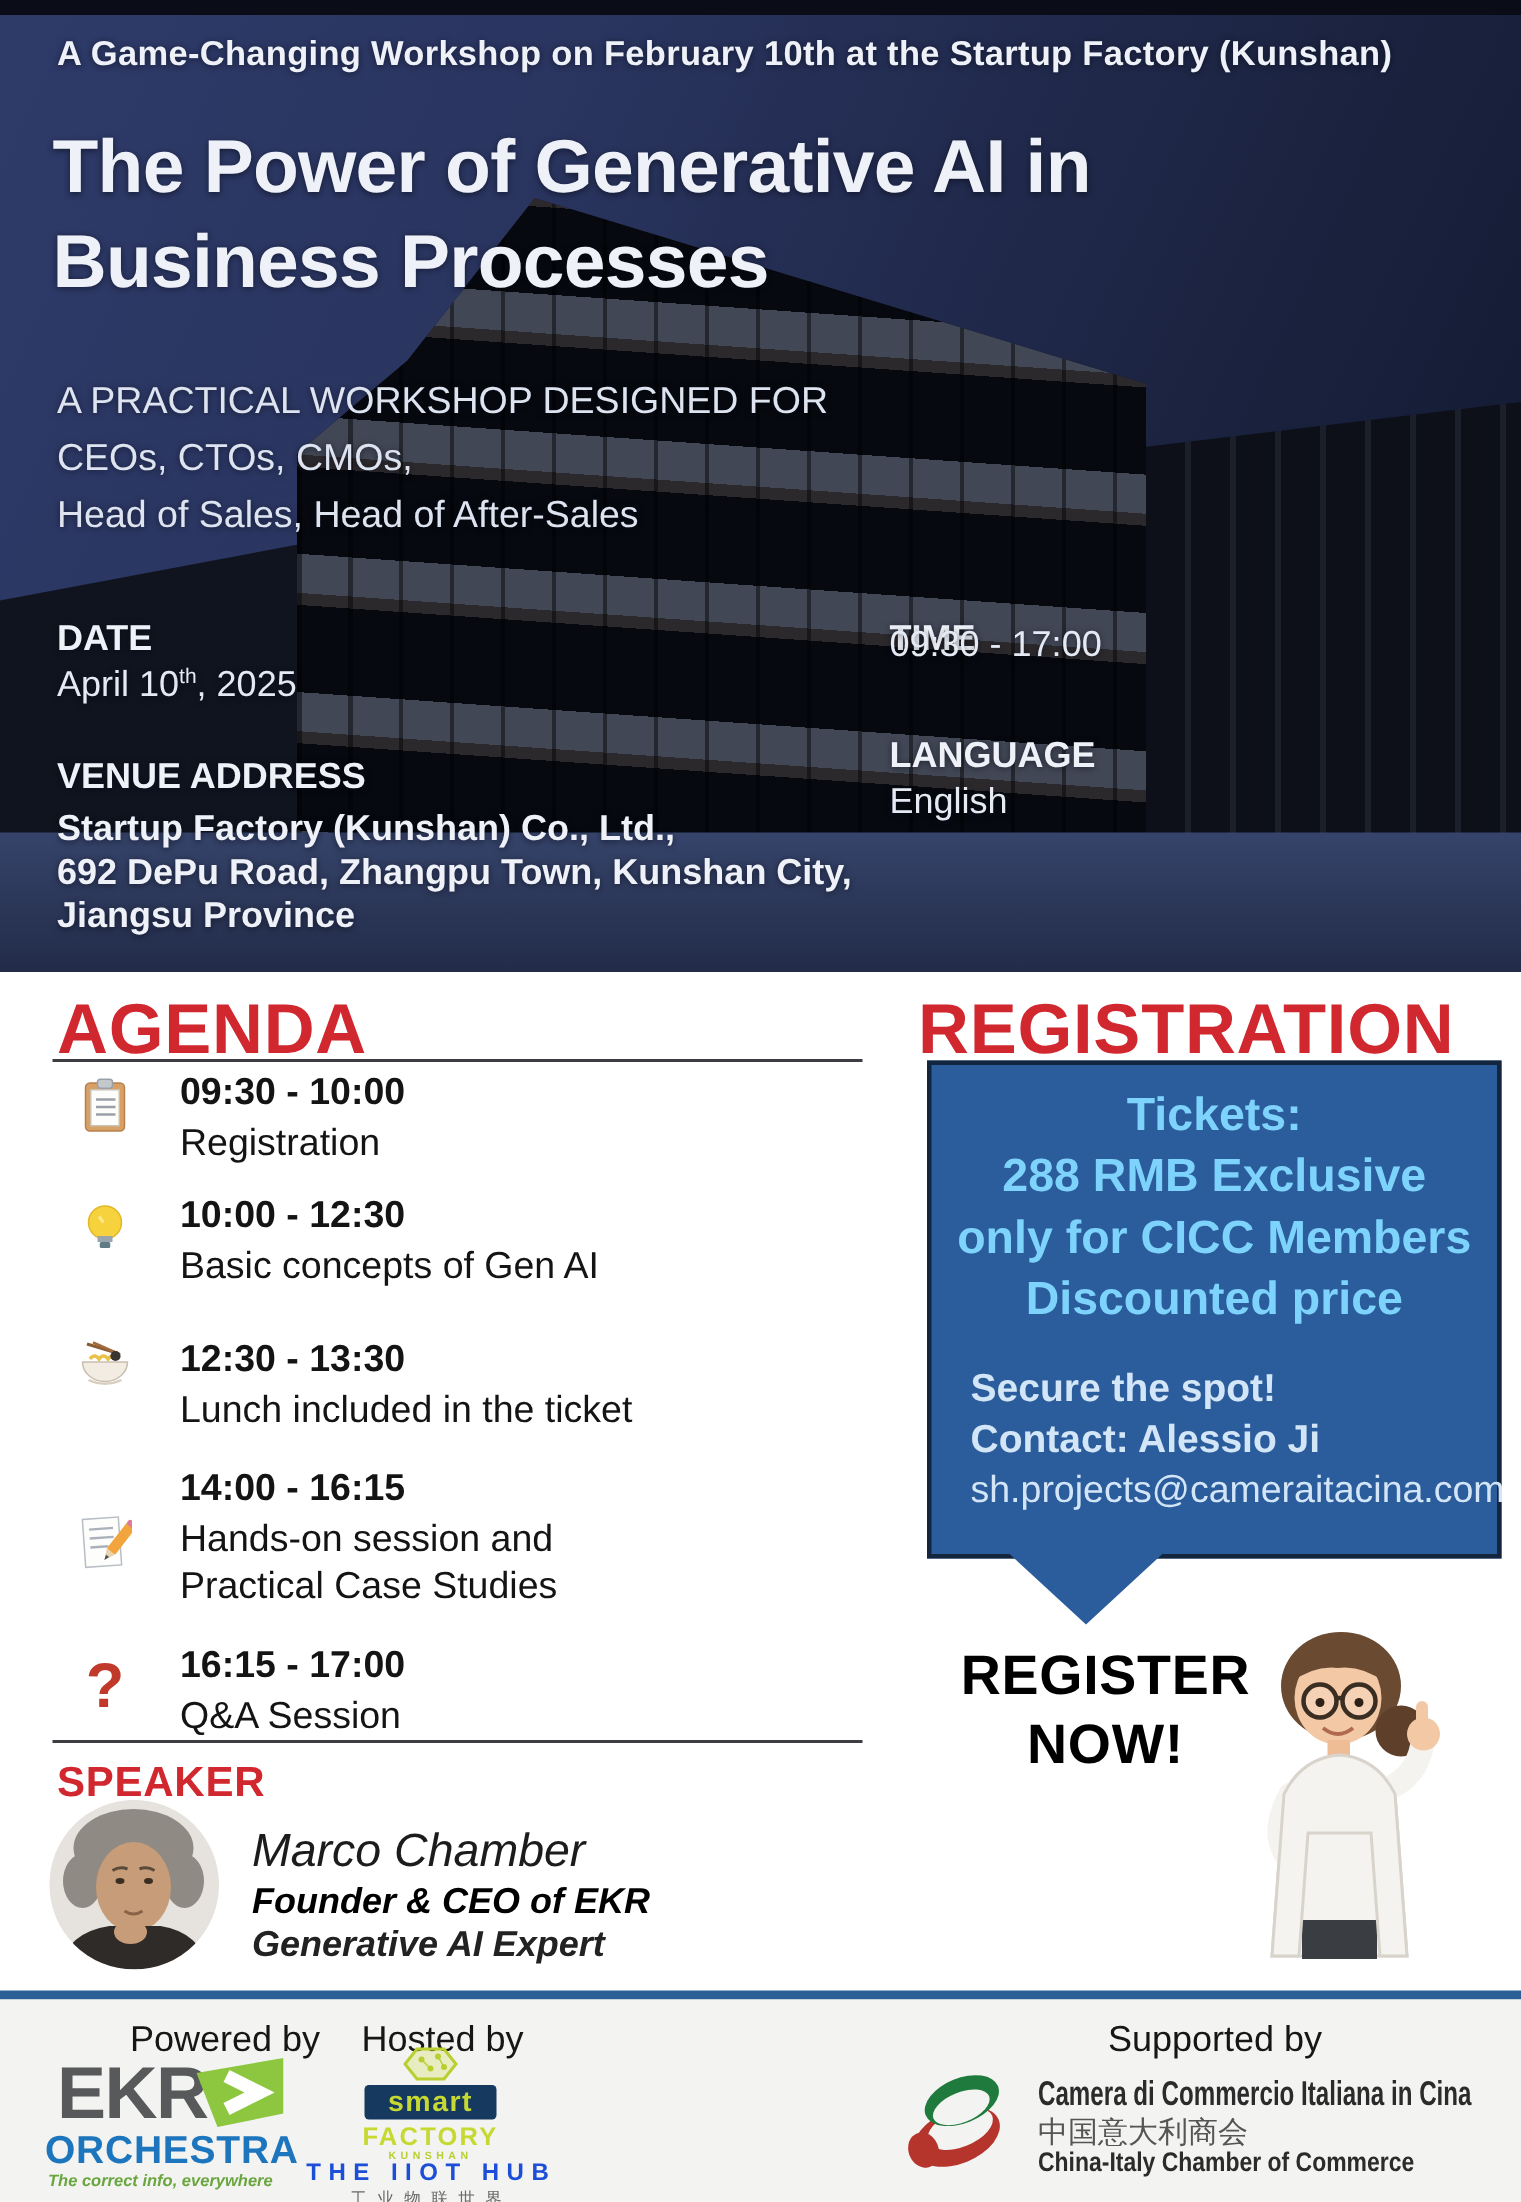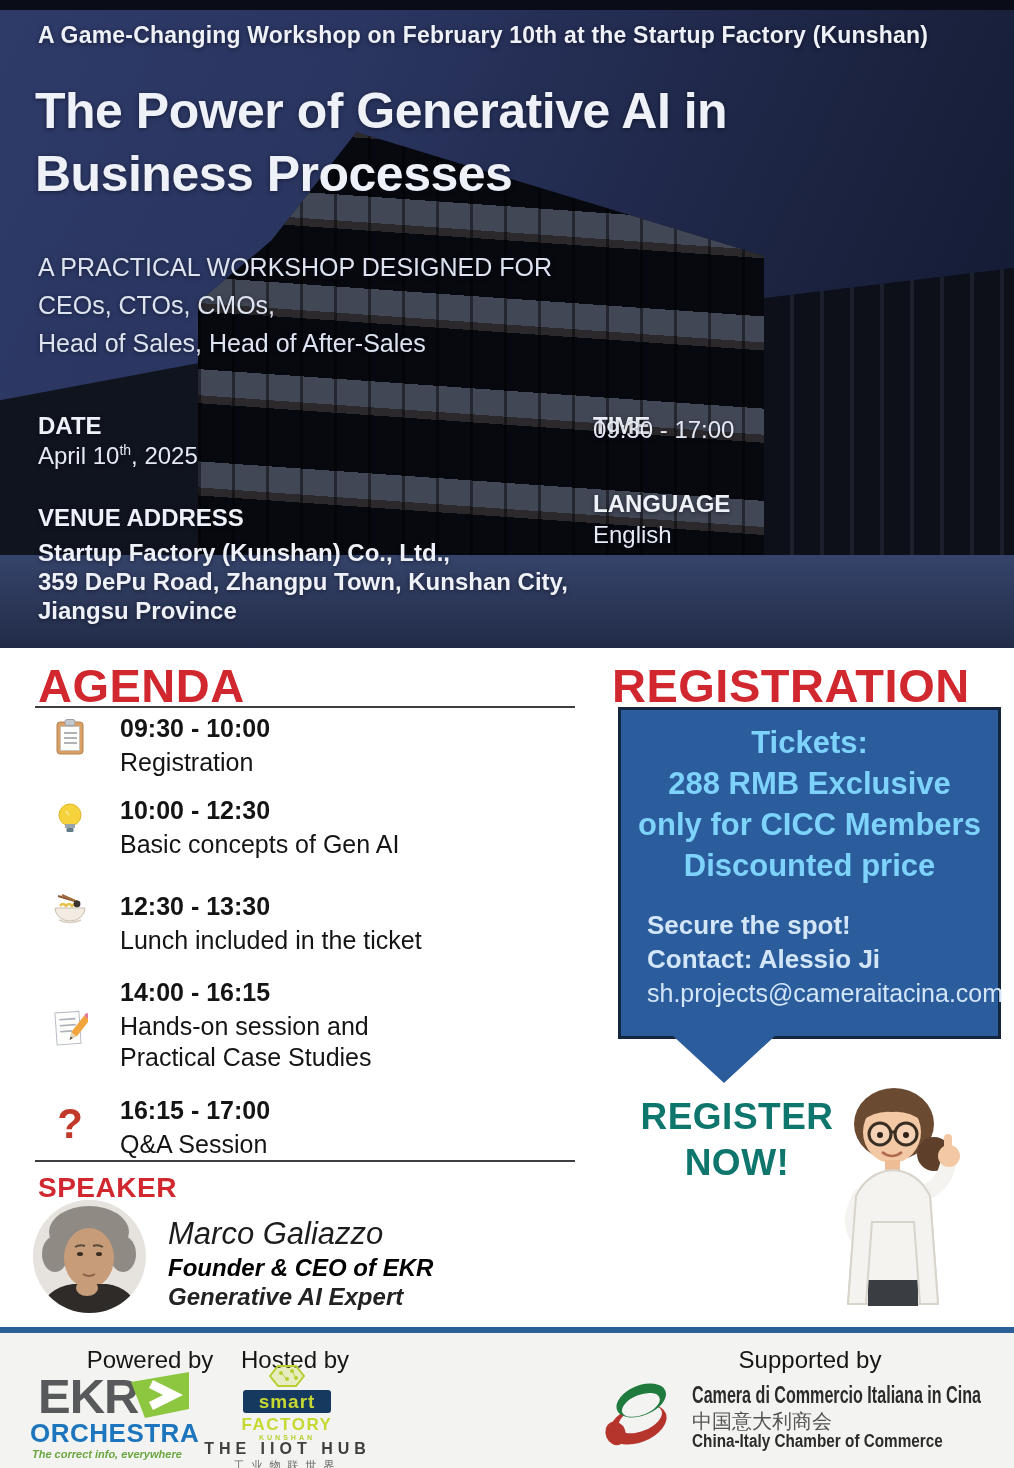--- a/index.html
+++ b/index.html
@@ -47,21 +47,21 @@
   .q-glyph{font-size:42px;font-weight:700;color:#c0392b;line-height:40px;}
 
   
   .bubble{left:618px;top:707px;width:377px;height:326px;background:#2b5c9b;border:3px solid #13263d;}
   .bubble-tail{left:672px;top:1035px;width:0;height:0;
      border-left:52px solid transparent;border-right:52px solid transparent;border-top:48px solid #2b5c9b;}
   .tickets{margin-top:12px;text-align:center;font-size:31px;line-height:41px;font-weight:700;color:#7dd3fc;}
   .secure{margin:22px 0 0 26px;text-align:left;font-size:26px;line-height:34px;font-weight:700;color:#d3e6f8;}
   .secure .email{font-weight:400;font-size:25px;}
   .register{left:622px;top:1094px;width:230px;text-align:center;
-            font-size:37px;line-height:46px;font-weight:700;color:#0f766e;letter-spacing:0.5px;}
+            font-size:37px;line-height:46px;font-weight:700;color:#000000;letter-spacing:0.5px;}
 
   
   .spk-photo{left:33px;top:1200px;width:113px;height:113px;border-radius:50%;overflow:hidden;background:#e6e3de;}
   .spk-name{left:168px;top:1216px;font-size:31px;font-style:italic;font-weight:500;color:#1c1c1c;}
   .spk-role{left:168px;top:1254px;font-size:24px;font-style:italic;font-weight:600;color:#000000;}
   .spk-exp{left:168px;top:1283px;font-size:24px;font-style:italic;font-weight:600;color:#222;}
 
   
   .foot-bar{left:0;top:1327px;width:1014px;height:6px;background:#2a6095;}
   .footer{left:0;top:1333px;width:1014px;height:135px;background:#f3f3f1;}
@@ -70,21 +70,21 @@
   .ekr-orch{left:30px;top:1418px;font-size:26px;font-weight:700;color:#1d76bd;letter-spacing:0.5px;}
   .ekr-tag{left:32px;top:1448px;font-size:11px;font-weight:700;font-style:italic;color:#6aa63f;}
   .sf-smartbox{left:243px;top:1390px;width:88px;height:23px;background:#16395f;border-radius:3px;
                display:flex;align-items:center;justify-content:center;}
   .sf-smart{font-size:19px;font-weight:700;color:#c6d832;letter-spacing:1px;}
   .sf-factory{left:233px;top:1415px;width:108px;text-align:center;font-size:17px;font-weight:700;
               color:#c6d832;letter-spacing:1.5px;}
   .sf-kunshan{left:233px;top:1434px;width:108px;text-align:center;font-size:7px;font-weight:700;
               color:#b9cf2f;letter-spacing:3px;}
   .sf-hub{left:175px;top:1440px;width:225px;text-align:center;font-size:16px;font-weight:700;
-          color:#404040;letter-spacing:5px;}
+          color:#1d4ed8;letter-spacing:5px;}
   .sf-cn{left:175px;top:1458px;width:225px;text-align:center;font-size:11px;color:#6a6a6a;letter-spacing:7px;}
   .cc-line1{left:692px;top:1382px;font-size:23px;font-weight:700;color:#2b2b2b;
             transform:scaleX(0.70);transform-origin:left;white-space:nowrap;}
   .cc-line2{left:692px;top:1408px;font-size:20px;color:#555;white-space:nowrap;}
   .cc-line3{left:692px;top:1431px;font-size:18px;font-weight:700;color:#2b2b2b;
             transform:scaleX(0.85);transform-origin:left;white-space:nowrap;}
 </style>
 </head>
 <body>
 
@@ -110,21 +110,21 @@
 
     <div class="abs hero-text meta-label" style="left:38px;top:412px;">DATE</div>
     <div class="abs hero-text meta-value" style="left:38px;top:442px;"><span>April 10</span><sup>th</sup><span>, 2025</span></div>
 
     <div class="abs hero-text meta-label" style="left:593px;top:412px;">TIME</div>
     <div class="abs hero-text meta-value" style="left:593px;top:416px;">09:30 - 17:00</div>
 
     <div class="abs hero-text meta-label" style="left:38px;top:504px;">VENUE ADDRESS</div>
     <div class="abs hero-text" style="left:38px;top:538px;">
       <div class="venue-line">Startup Factory (Kunshan) Co., Ltd.,</div>
-      <div class="venue-line">359 DePu Road, Zhangpu Town, Kunshan City,</div>
+      <div class="venue-line">692 DePu Road, Zhangpu Town, Kunshan City,</div>
       <div class="venue-line">Jiangsu Province</div>
     </div>
 
     <div class="abs hero-text meta-label" style="left:593px;top:490px;">LANGUAGE</div>
     <div class="abs hero-text meta-value" style="left:593px;top:521px;">English</div>
   </div>
 
   <div class="abs red-h1" style="left:38px;top:658px;">AGENDA</div>
   <div class="abs rule" style="left:35px;top:706px;width:540px;"></div>
 
@@ -220,21 +220,21 @@
       <ellipse cx="90" cy="54" rx="13" ry="18" fill="#8f8a84"></ellipse>
       <ellipse cx="56" cy="58" rx="25" ry="30" fill="#c79c78"></ellipse>
       <ellipse cx="47" cy="54" rx="3" ry="2" fill="#3a2d22"></ellipse>
       <ellipse cx="66" cy="54" rx="3" ry="2" fill="#3a2d22"></ellipse>
       <path d="M42 47 q5 -3 10 -1 M60 46 q5 -2 10 1" stroke="#5a4a3a" stroke-width="2" fill="none"></path>
       <path d="M50 74 q6 4 12 0" stroke="#8a6248" stroke-width="2" fill="none"></path>
       <path d="M6 113 Q12 88 40 84 L74 84 Q100 88 107 113 Z" fill="#2f2b28"></path>
       <ellipse cx="54" cy="88" rx="11" ry="8" fill="#c79c78"></ellipse>
     </svg>
   </div>
-  <div class="abs spk-name">Marco Galiazzo</div>
+  <div class="abs spk-name">Marco Chamber</div>
   <div class="abs spk-role">Founder &amp; CEO of EKR</div>
   <div class="abs spk-exp">Generative AI Expert</div>
 
   <div class="abs red-h1" style="left:612px;top:658px;">REGISTRATION</div>
 
   <div class="abs bubble">
     <div class="tickets">
       <div>Tickets:</div>
       <div>288 RMB Exclusive</div>
       <div>only for CICC Members</div>

